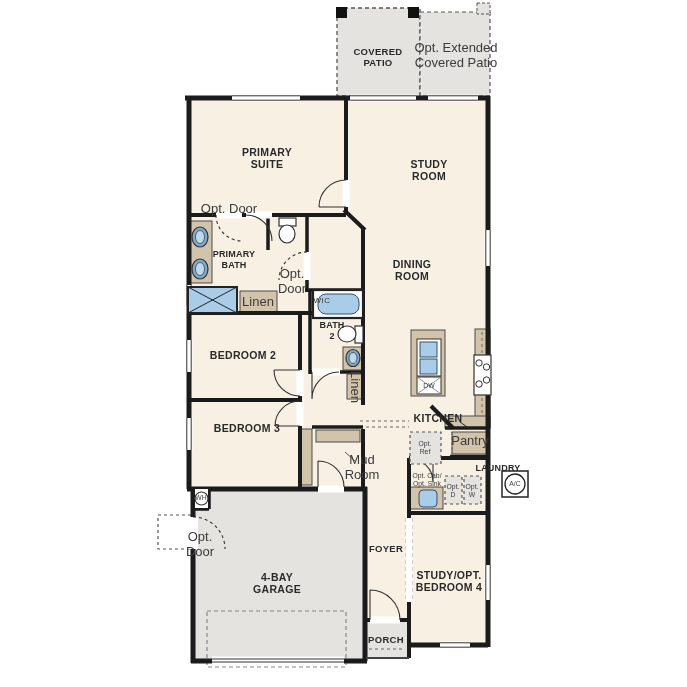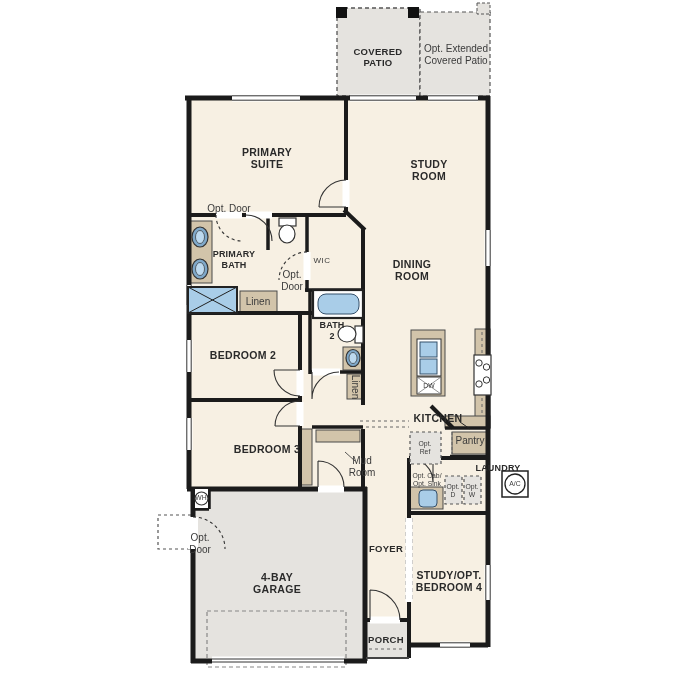--- a/index.html
+++ b/index.html
@@ -4,22 +4,22 @@
 <style>
   html,body{margin:0;padding:0;background:#ffffff;}
   #stage{position:relative;width:677px;height:687px;background:#ffffff;overflow:hidden;
          font-family:"Liberation Sans",sans-serif;}
   #plan-svg{position:absolute;left:0;top:0;}
   .lbl{position:absolute;transform:translate(-50%,-50%);color:#2a2a2a;text-align:center;
        white-space:pre-line;line-height:1.18;pointer-events:none;}
   .room{font-weight:bold;font-size:10.5px;letter-spacing:.3px;}
   .room-sm{font-weight:bold;font-size:9px;letter-spacing:.2px;}
   .room-md{font-weight:bold;font-size:9.5px;letter-spacing:.3px;}
-  .small{font-size:10px;color:#3b3b3b;}
-  .small8{font-size:8px;color:#3b3b3b;letter-spacing:.4px;}
+  .small{font-size:13px;color:#3b3b3b;}
+  .small8{font-size:8px;color:#3b3b3b;letter-spacing:.4px;margin-top:40px;}
   .tiny{font-size:6.8px;color:#3b3b3b;}
   .vert{writing-mode:vertical-rl;}
 </style>
 </head>
 <body>
 
 <div id="stage">
 
 <svg id="plan-svg" width="687" height="687" viewBox="0 0 687 687">
 
@@ -243,21 +243,21 @@
   <div class="lbl room-sm" style="left:234px;top:260px;">PRIMARY
 BATH</div>
   <div class="lbl small8" style="left:322px;top:261px;">WIC</div>
   <div class="lbl small" style="left:292px;top:281px;">Opt.
 Door</div>
   <div class="lbl small" style="left:258px;top:302px;">Linen</div>
   <div class="lbl room-sm" style="left:332px;top:331px;">BATH
 2</div>
   <div class="lbl small vert" style="left:355px;top:387px;">Linen</div>
   <div class="lbl room" style="left:243px;top:355px;">BEDROOM 2</div>
-  <div class="lbl room" style="left:247px;top:449px;padding-left:40px;">BEDROOM 3</div>
+  <div class="lbl room" style="left:247px;top:428px;">BEDROOM 3</div>
   <div class="lbl room" style="left:438px;top:418px;text-align:center;">KITCHEN</div>
   <div class="lbl tiny" style="left:429px;top:386px;">DW</div>
   <div class="lbl tiny" style="left:425px;top:448px;">Opt.
 Ref</div>
   <div class="lbl small" style="left:470px;top:441px;">Pantry</div>
   <div class="lbl room-sm" style="left:473px;top:468px;margin-left:25px;">LAUNDRY</div>
   <div class="lbl tiny" style="left:427px;top:480px;">Opt. Cab/
 Opt. Sink</div>
   <div class="lbl tiny" style="left:453px;top:491px;">Opt.
 D</div>

